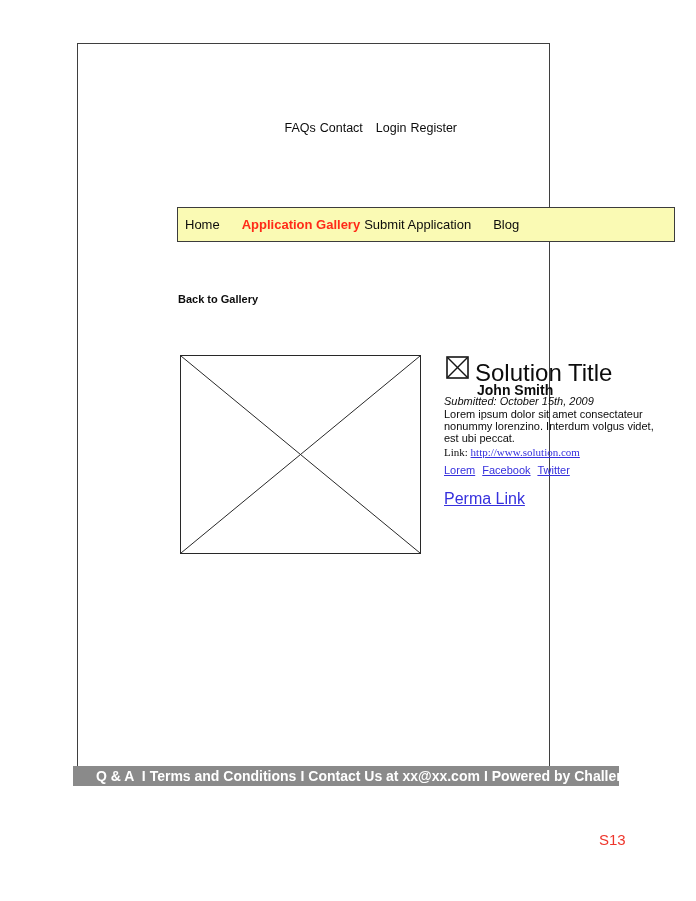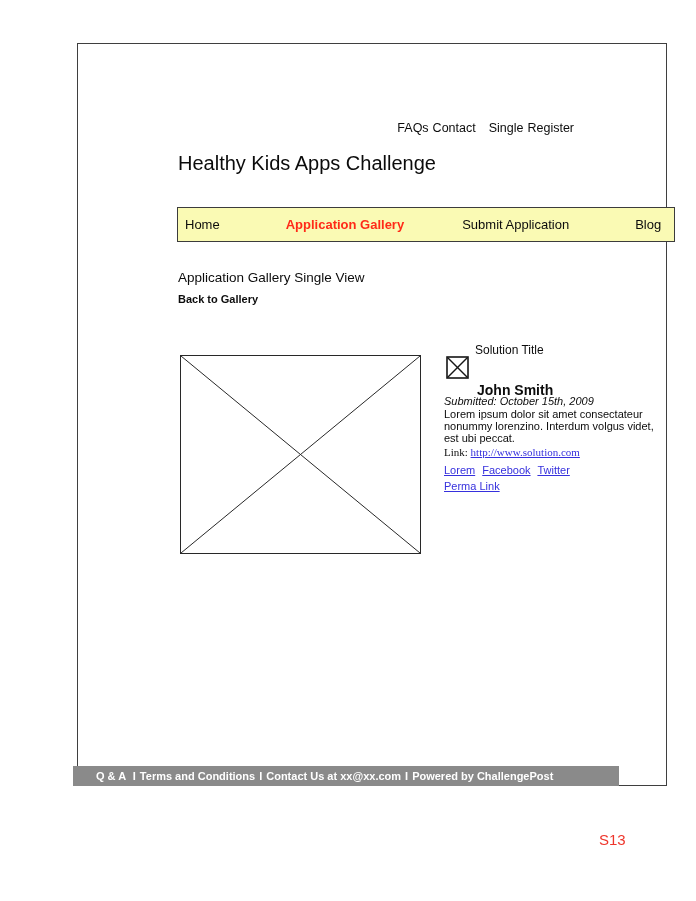--- a/index.html
+++ b/index.html
@@ -11,21 +11,21 @@
     --slide-red:#EE352B;
     --ink:#0C0C0C;
     --line-dark:#282828;
   }
   html,body{margin:0;padding:0;background:#fff;}
   .canvas{
     position:relative;width:696px;height:901px;background:#ffffff;
     font-family:"Liberation Sans",sans-serif;color:var(--ink);overflow:hidden;
   }
   .page{
-    position:absolute;left:77px;top:43px;width:590px;height:743px;
+    position:absolute;left:77px;top:43px;width:473px;height:743px;
     border:1px solid #3F3F3F;box-sizing:border-box;background:#fff;
   }
   a{color:inherit;text-decoration:none;cursor:pointer;}
 
   .header-links{
     position:absolute;top:77px;right:92px;font-size:12.5px;
     display:flex;align-items:baseline;white-space:nowrap;
   }
   .header-links a{margin-left:4px;}
   .header-links a:first-child{margin-left:0;}
@@ -33,88 +33,86 @@
 
   .site-title{
     position:absolute;left:100px;top:107px;font-size:20px;line-height:1.2;
     color:#0B0B0B;white-space:nowrap;
   }
 
   .navbar{
     position:absolute;left:99px;top:163px;width:498px;height:35px;
     background:var(--nav-background);border:1px solid var(--nav-border);
     box-sizing:border-box;display:flex;align-items:center;
-    padding-left:7px;font-size:13px;white-space:nowrap;gap:44px;
+    padding-left:7px;font-size:13px;white-space:nowrap;
   }
   .navbar a{margin-right:22px;}
-  .navbar a.active{color:var(--active-nav);font-weight:bold;margin-right:14px;}
+  .navbar a.active{color:var(--active-nav);font-weight:bold;margin-right:4px;}
   .navbar a:nth-child(3){}
 
   .page-title{position:absolute;left:100px;top:226px;font-size:13.5px;white-space:nowrap;}
   .back-link{position:absolute;left:100px;top:249px;font-size:11px;font-weight:bold;white-space:nowrap;}
 
   .placeholder{
     position:absolute;left:102px;top:311px;width:241px;height:199px;
     border:1px solid var(--line-dark);box-sizing:border-box;
   }
   .placeholder svg{display:block;width:100%;height:100%;}
 
   .thumb-icon{position:absolute;left:368px;top:312px;width:23px;height:23px;}
   .thumb-icon svg{display:block;width:100%;height:100%;}
 
-  .solution-title{position:absolute;left:397px;top:299px;font-size:12px;white-space:nowrap;}
+  .solution-title{position:absolute;left:397px;top:315px;font-size:24px;white-space:nowrap;}
   .solution-author{position:absolute;left:399px;top:338px;font-size:14px;font-weight:bold;white-space:nowrap;}
   .solution-submitted{position:absolute;left:366px;top:351px;font-size:11px;font-style:italic;white-space:nowrap;}
   .solution-description{
     position:absolute;left:366px;top:364px;width:236px;
     font-size:11px;line-height:12px;white-space:pre-line;
   }
   .solution-linkline{position:absolute;left:366px;top:402px;font-size:11px;white-space:nowrap;font-family:Liberation Serif, serif;}
   .solution-social{position:absolute;left:366px;top:420px;font-size:11px;white-space:nowrap;}
-  .solution-perma{position:absolute;left:366px;top:436px;font-size:11px;white-space:nowrap;}
+  .solution-perma{position:absolute;left:366px;top:446px;font-size:16px;white-space:nowrap;}
   .blue-link{color:var(--link-blue);text-decoration:underline;}
   .solution-social a{margin-right:4px;}
 
   .footer-bar{
     position:absolute;left:73px;top:766px;width:546px;height:20px;
     background:var(--footer-background);box-sizing:border-box;
     display:flex;align-items:center;padding-left:23px;
-    color:#ffffff;font-size:11px;font-weight:bold;white-space:pre;
+    color:#ffffff;font-size:14px;font-weight:bold;white-space:pre;
   }
   .footer-bar .sep{margin:0 4px;}
 
   .slide-number{
     position:absolute;left:599px;top:798px;font-size:15px;
     color:var(--slide-red);white-space:nowrap;margin-top:33px;
   }
 </style>
 </head>
 <body>
 
 <div class="canvas">
 
   <div class="page">
 
     <div class="header-links">
       <a>FAQs</a>
       <a>Contact</a>
-      <a class="group-start">Single</a>
+      <a class="group-start">Login</a>
       <a>Register</a>
     </div>
 
-    <div class="site-title">Healthy Kids Apps Challenge</div>
 
     <div class="navbar">
       <a>Home</a>
       <a class="active">Application Gallery</a>
       <a>Submit Application</a>
       <a>Blog</a>
     </div>
 
-    <div class="page-title">Application Gallery Single View</div>
 
     <a class="back-link">Back to Gallery</a>
 
     <div class="placeholder">
       <svg viewBox="0 0 239 197" preserveAspectRatio="none">
         <line x1="0" y1="0" x2="239" y2="197" stroke="#282828" stroke-width="1"></line>
         <line x1="239" y1="0" x2="0" y2="197" stroke="#282828" stroke-width="1"></line>
       </svg>
     </div>
 

